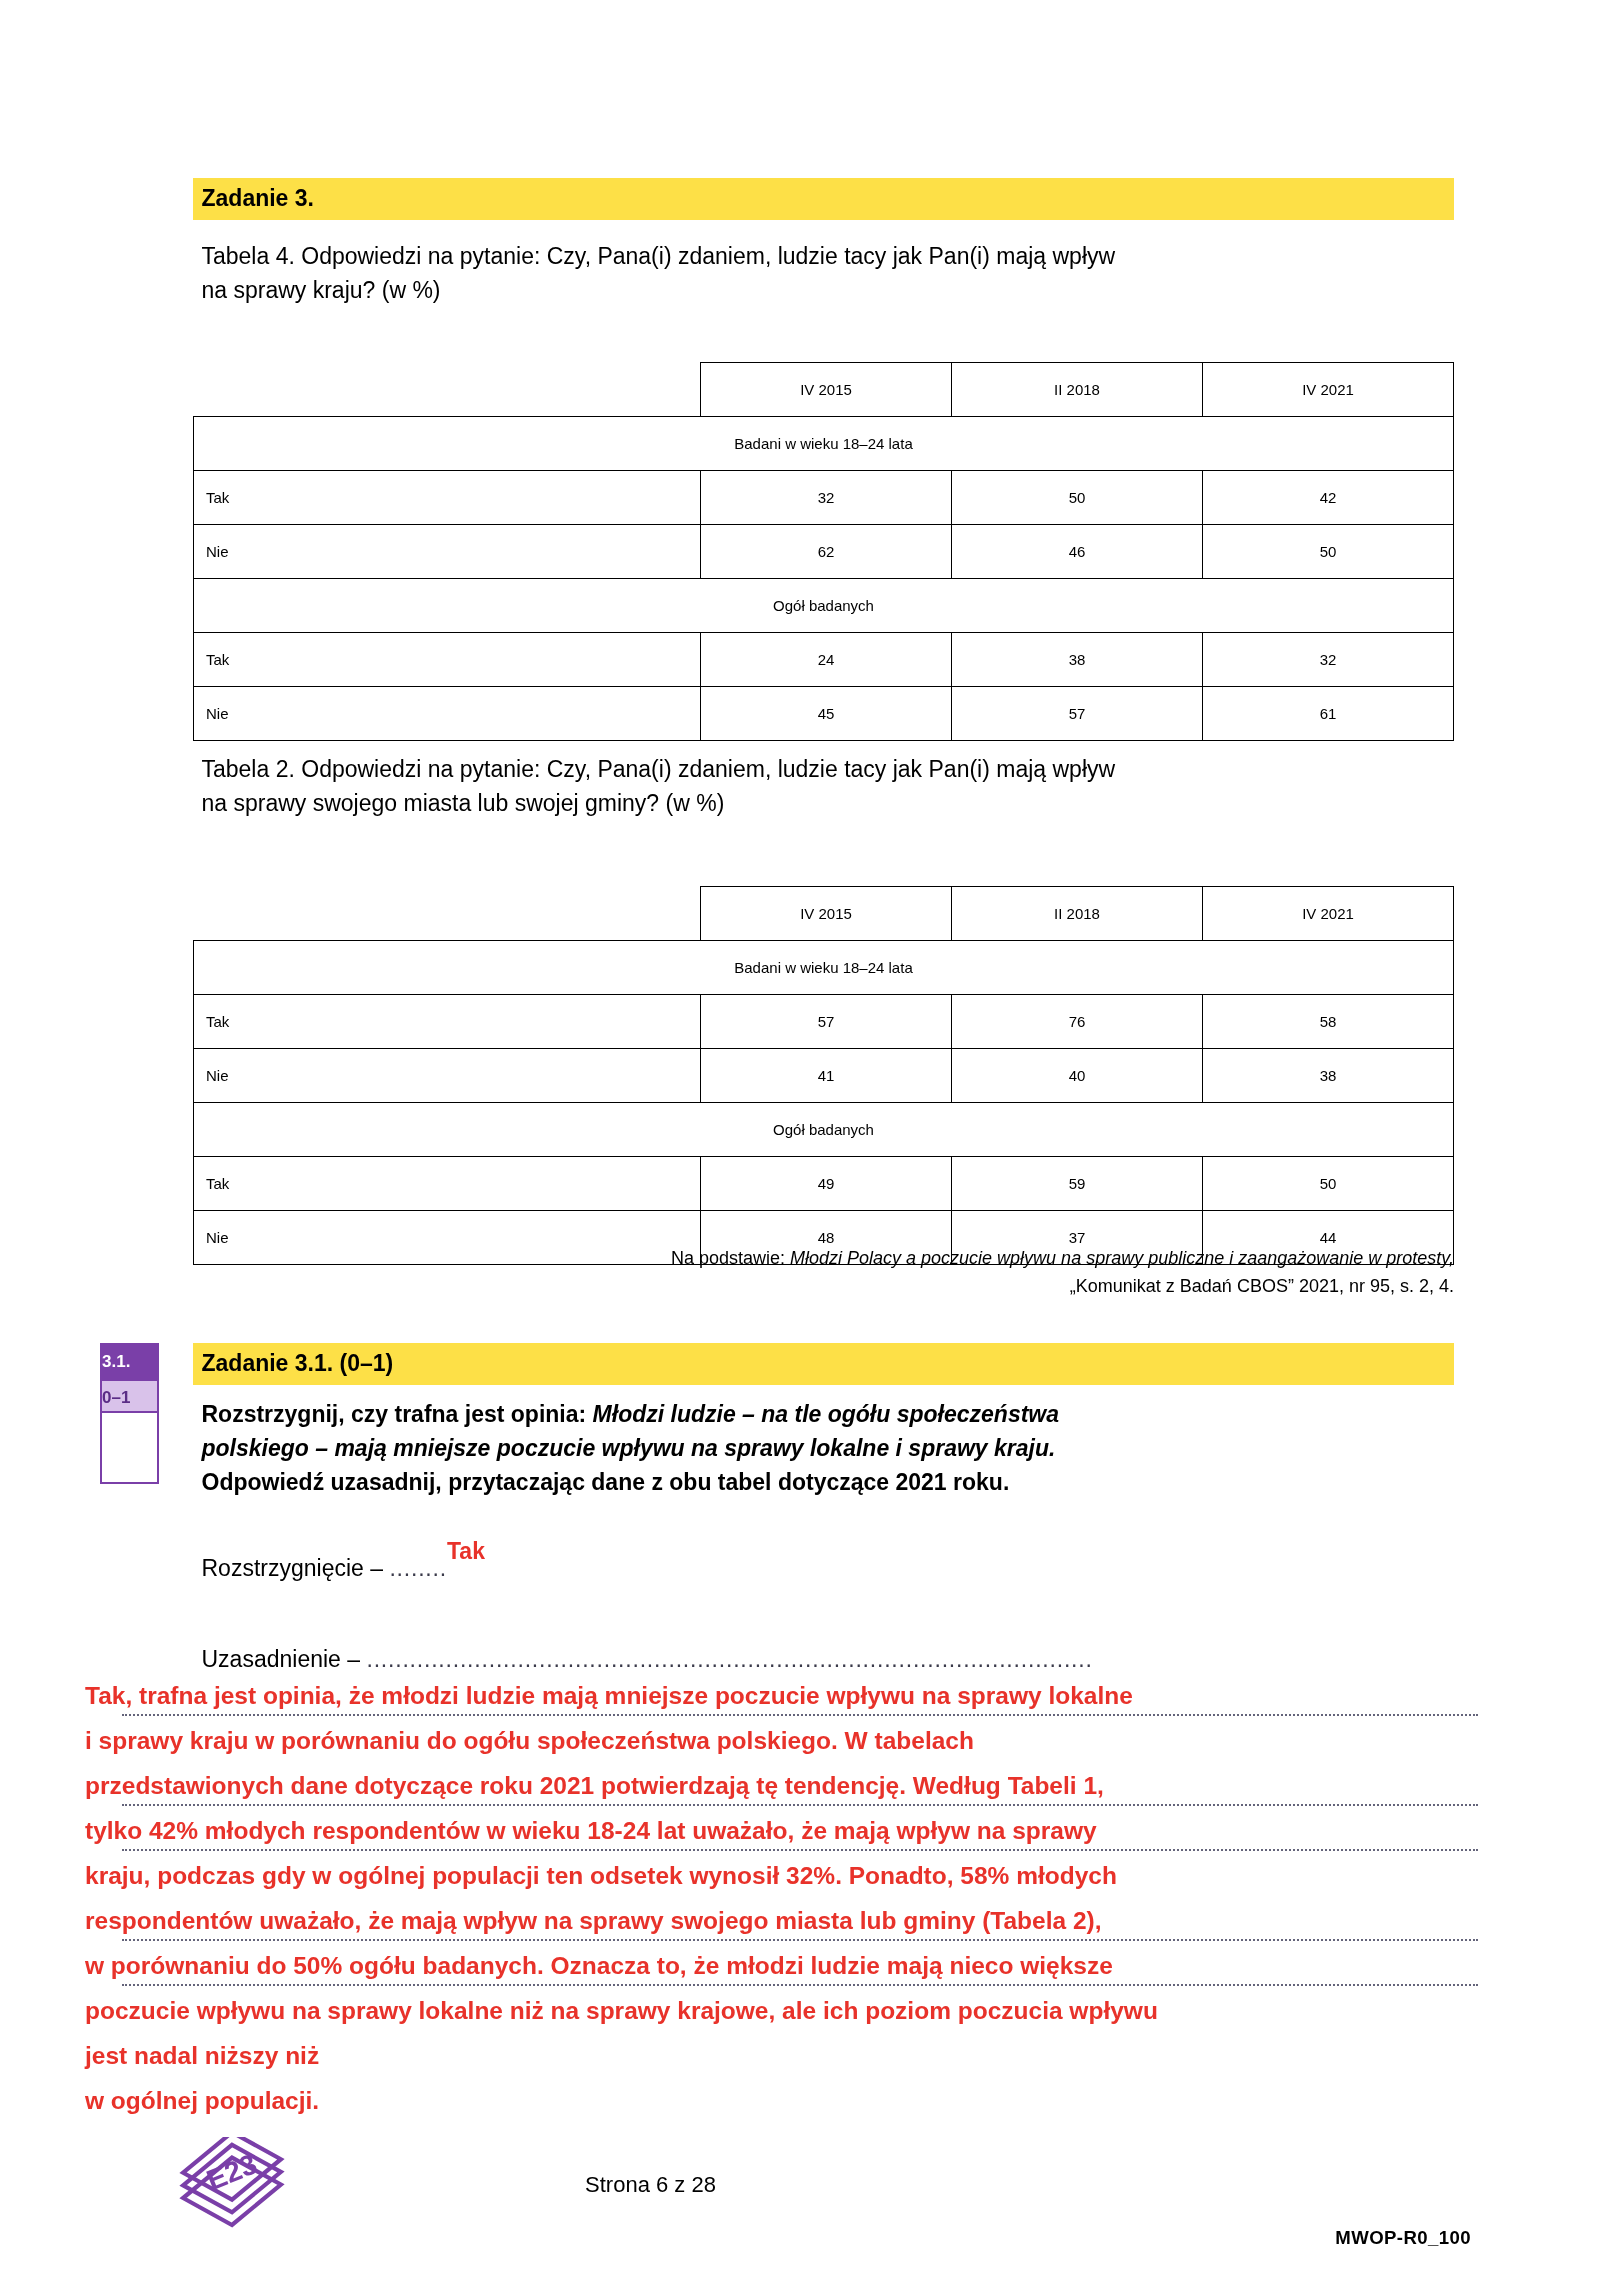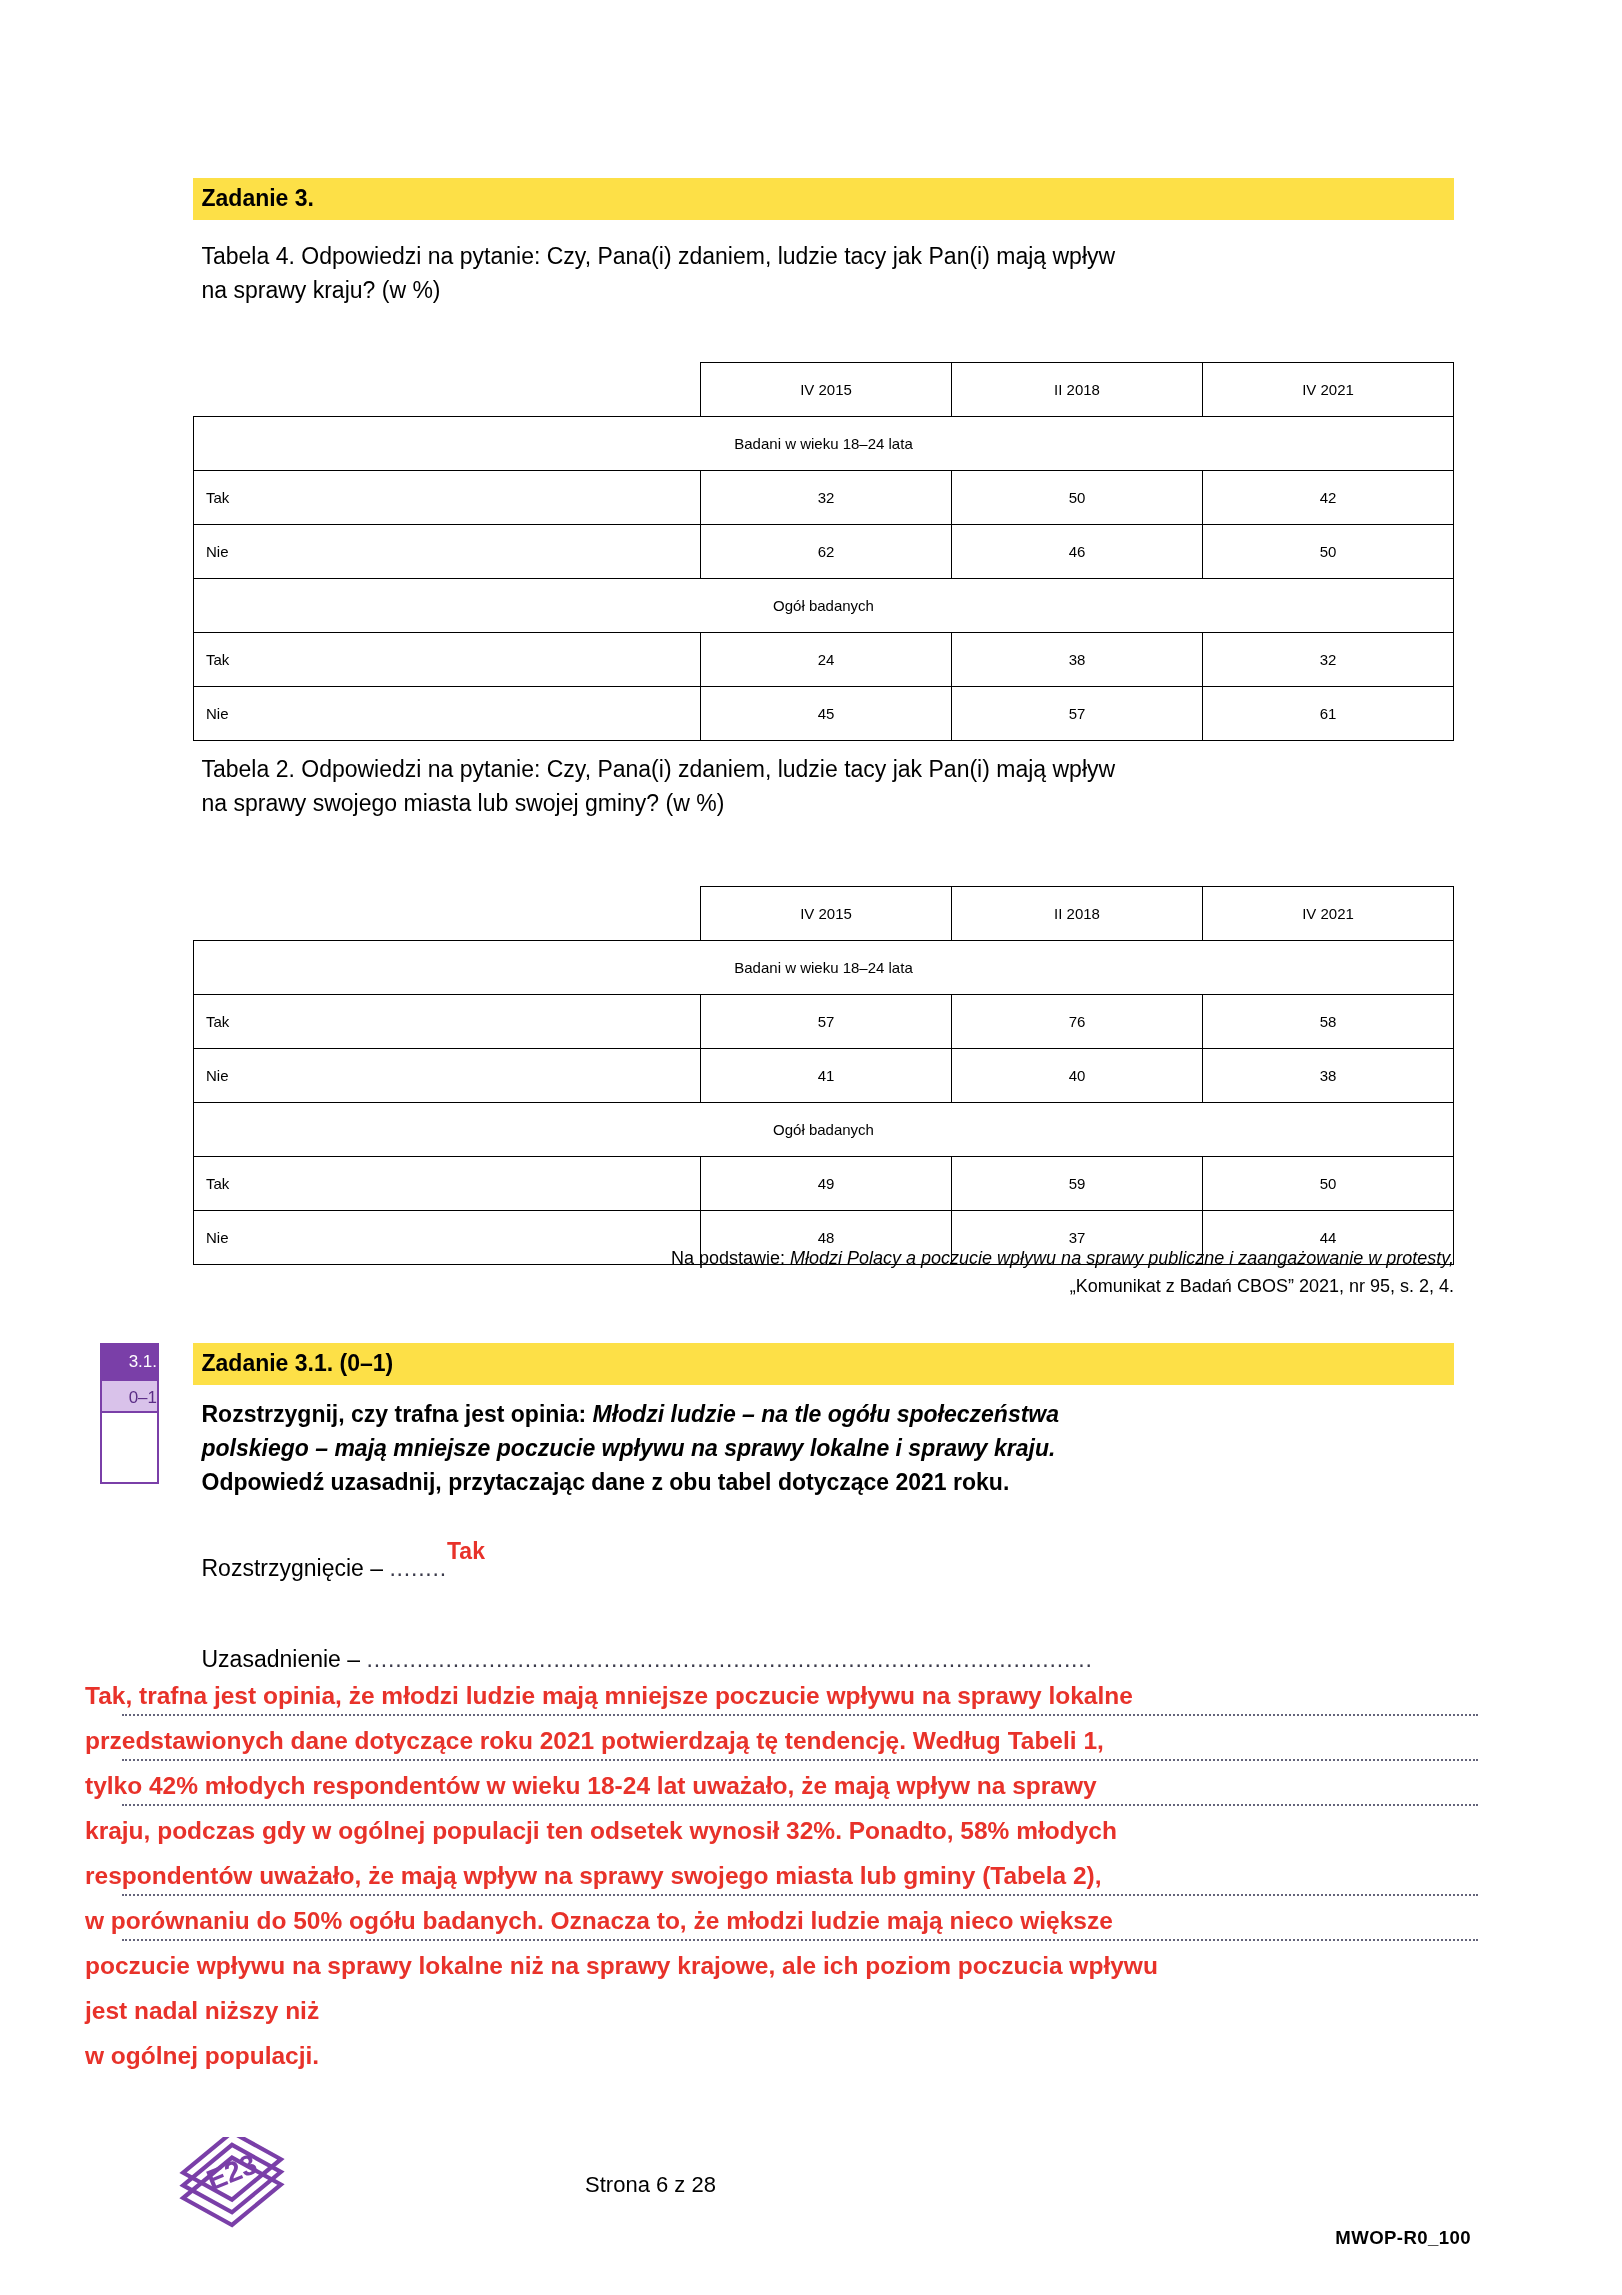--- a/index.html
+++ b/index.html
@@ -93,23 +93,23 @@
 
   
   .scorebox {
     position: absolute;
     left: 100px;
     width: 59px;
     border: 2.5px solid #7a3fa8;
     box-sizing: border-box;
   }
   .score-cell {
-    text-align: right;
+    text-align: left;
     font-size: 17px;
-    font-weight: normal;
+    font-weight: bold;
     box-sizing: border-box;
   }
   .score-id {
     background: #7a3fa8;
     color: #ffffff;
     height: 34px;
     line-height: 34px;
   }
   .score-range {
     background: #d9c2ea;
@@ -346,20 +346,23 @@
   </div>
 
   <div class="col answer-line" style="top:1619px;">
     <span>Uzasadnienie – </span><span class="dots">.....................................................................................................</span>
   </div>
 
   <div class="student-answer" style="top:1673px;">
     <div class="ln">
       <span>Tak, trafna jest opinia, że młodzi ludzie mają mniejsze poczucie wpływu na sprawy lokalne</span>
       <span class="rule"></span>
+    </div>
+    <div class="ln">
+      <span>i sprawy kraju w porównaniu do ogółu społeczeństwa polskiego. W tabelach</span>
     </div>
     <div class="ln">
       <span>przedstawionych dane dotyczące roku 2021 potwierdzają tę tendencję. Według Tabeli 1,</span>
       <span class="rule"></span>
     </div>
     <div class="ln">
       <span>tylko 42% młodych respondentów w wieku 18-24 lat uważało, że mają wpływ na sprawy</span>
       <span class="rule"></span>
     </div>
     <div class="ln">

